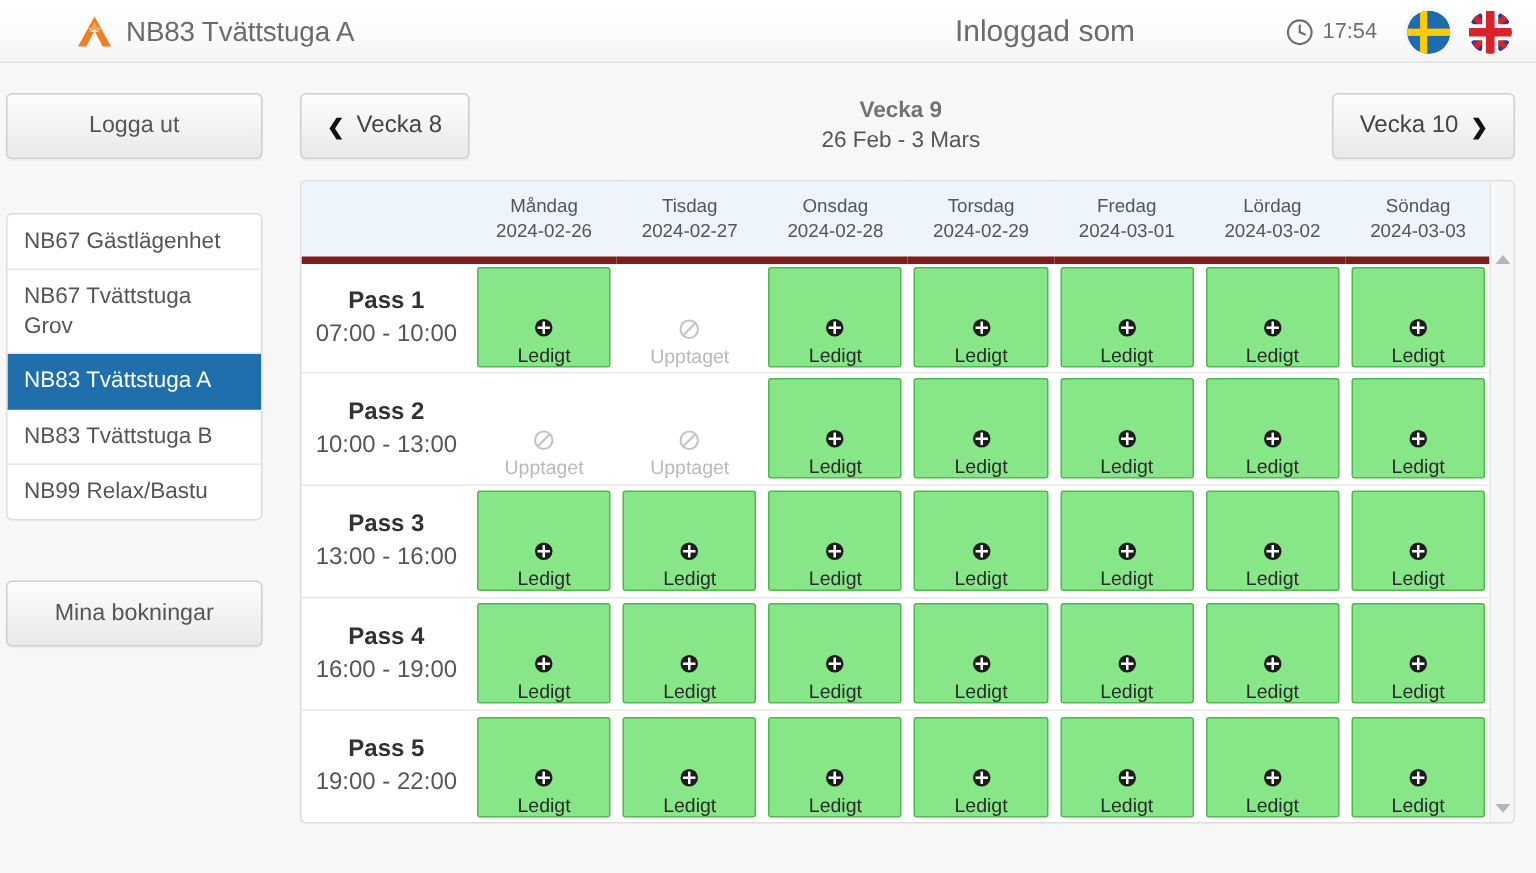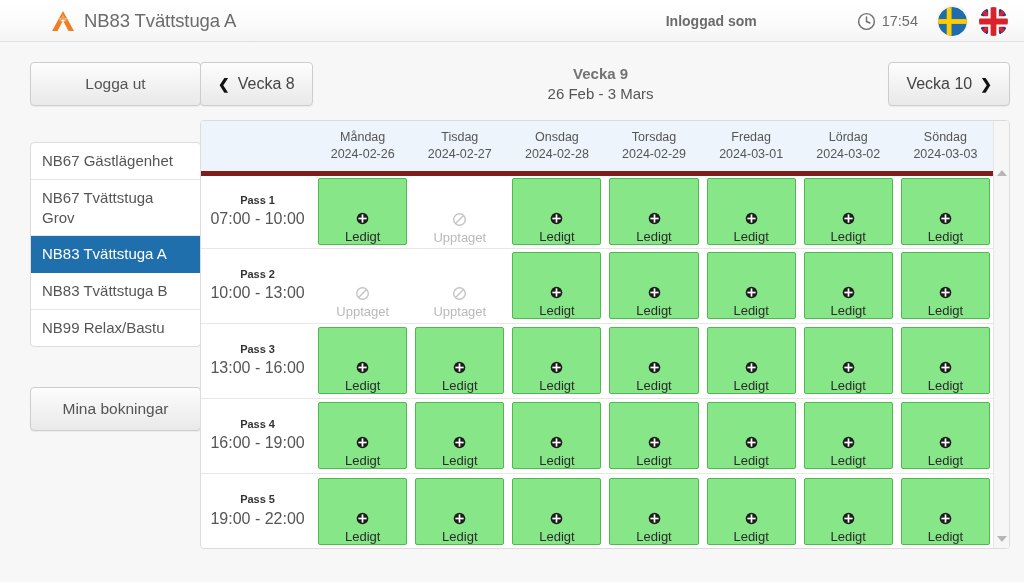--- a/index.html
+++ b/index.html
@@ -23,34 +23,34 @@
   .brand-logo { width: 26px; height: 22px; display: block; }
   .brand-title {
     font-size: 18.5px; color: #6b6b6b; margin-left: 8px;
     letter-spacing: -0.1px; white-space: nowrap;
   }
   .topbar-right {
     position: absolute; right: 0; top: 0; height: 42px;
     display: flex; align-items: center;
   }
   .logged-in-as {
-    font-size: 14px; color: #6b6b6b; white-space: nowrap; font-weight: bold;
+    font-size: 20px; color: #6b6b6b; white-space: nowrap;
   }
   .clock-wrap {
     display: flex; align-items: center; margin-left: 100px;
   }
   .clock-icon { width: 19px; height: 19px; display: block; }
   .clock-time { font-size: 14.5px; color: #6d6d6d; margin-left: 6px; }
   .flag { width: 29px; height: 29px; border-radius: 50%; display: block; overflow: hidden; }
   .flag-se { margin-left: 20px; box-shadow: 0 0 0 2px #f4f4f4; }
   .flag-gb { margin-left: 12px; margin-right: 16px; }
 
   
   .sidebar {
-    position: absolute; left: 30px; top: 62px;
+    position: absolute; left: 4px; top: 62px;
     width: 197px;
   }
   .btn-gray {
     width: 171px; height: 44px;
     background: linear-gradient(to bottom, #fdfdfd 0%, #f3f3f3 48%, #e9e9e9 100%);
     border: 1px solid #cdcdcd;
     border-radius: 4px;
     font-size: 15.5px; color: #555;
     font-family: "Liberation Sans", sans-serif;
     cursor: pointer;
@@ -143,21 +143,21 @@
     height: 75px;
     vertical-align: middle;
     text-align: center;
   }
   table.sched tbody tr:first-child td { border-top: none; }
   td.pass-label {
     text-align: left;
     padding-left: 11px;
     line-height: 1.38;
   }
-  .pass-name { font-size: 11px; font-weight: bold; color: #333; display: block; }
+  .pass-name { font-size: 16px; font-weight: bold; color: #333; display: block; }
   .pass-time { font-size: 16px; color: #555; display: block; }
 
   .slot {
     display: flex; flex-direction: column;
     align-items: center; justify-content: flex-end;
     height: 67px;
     margin: 0 4px;
     gap: 3px;
   }
   .slot.free {

